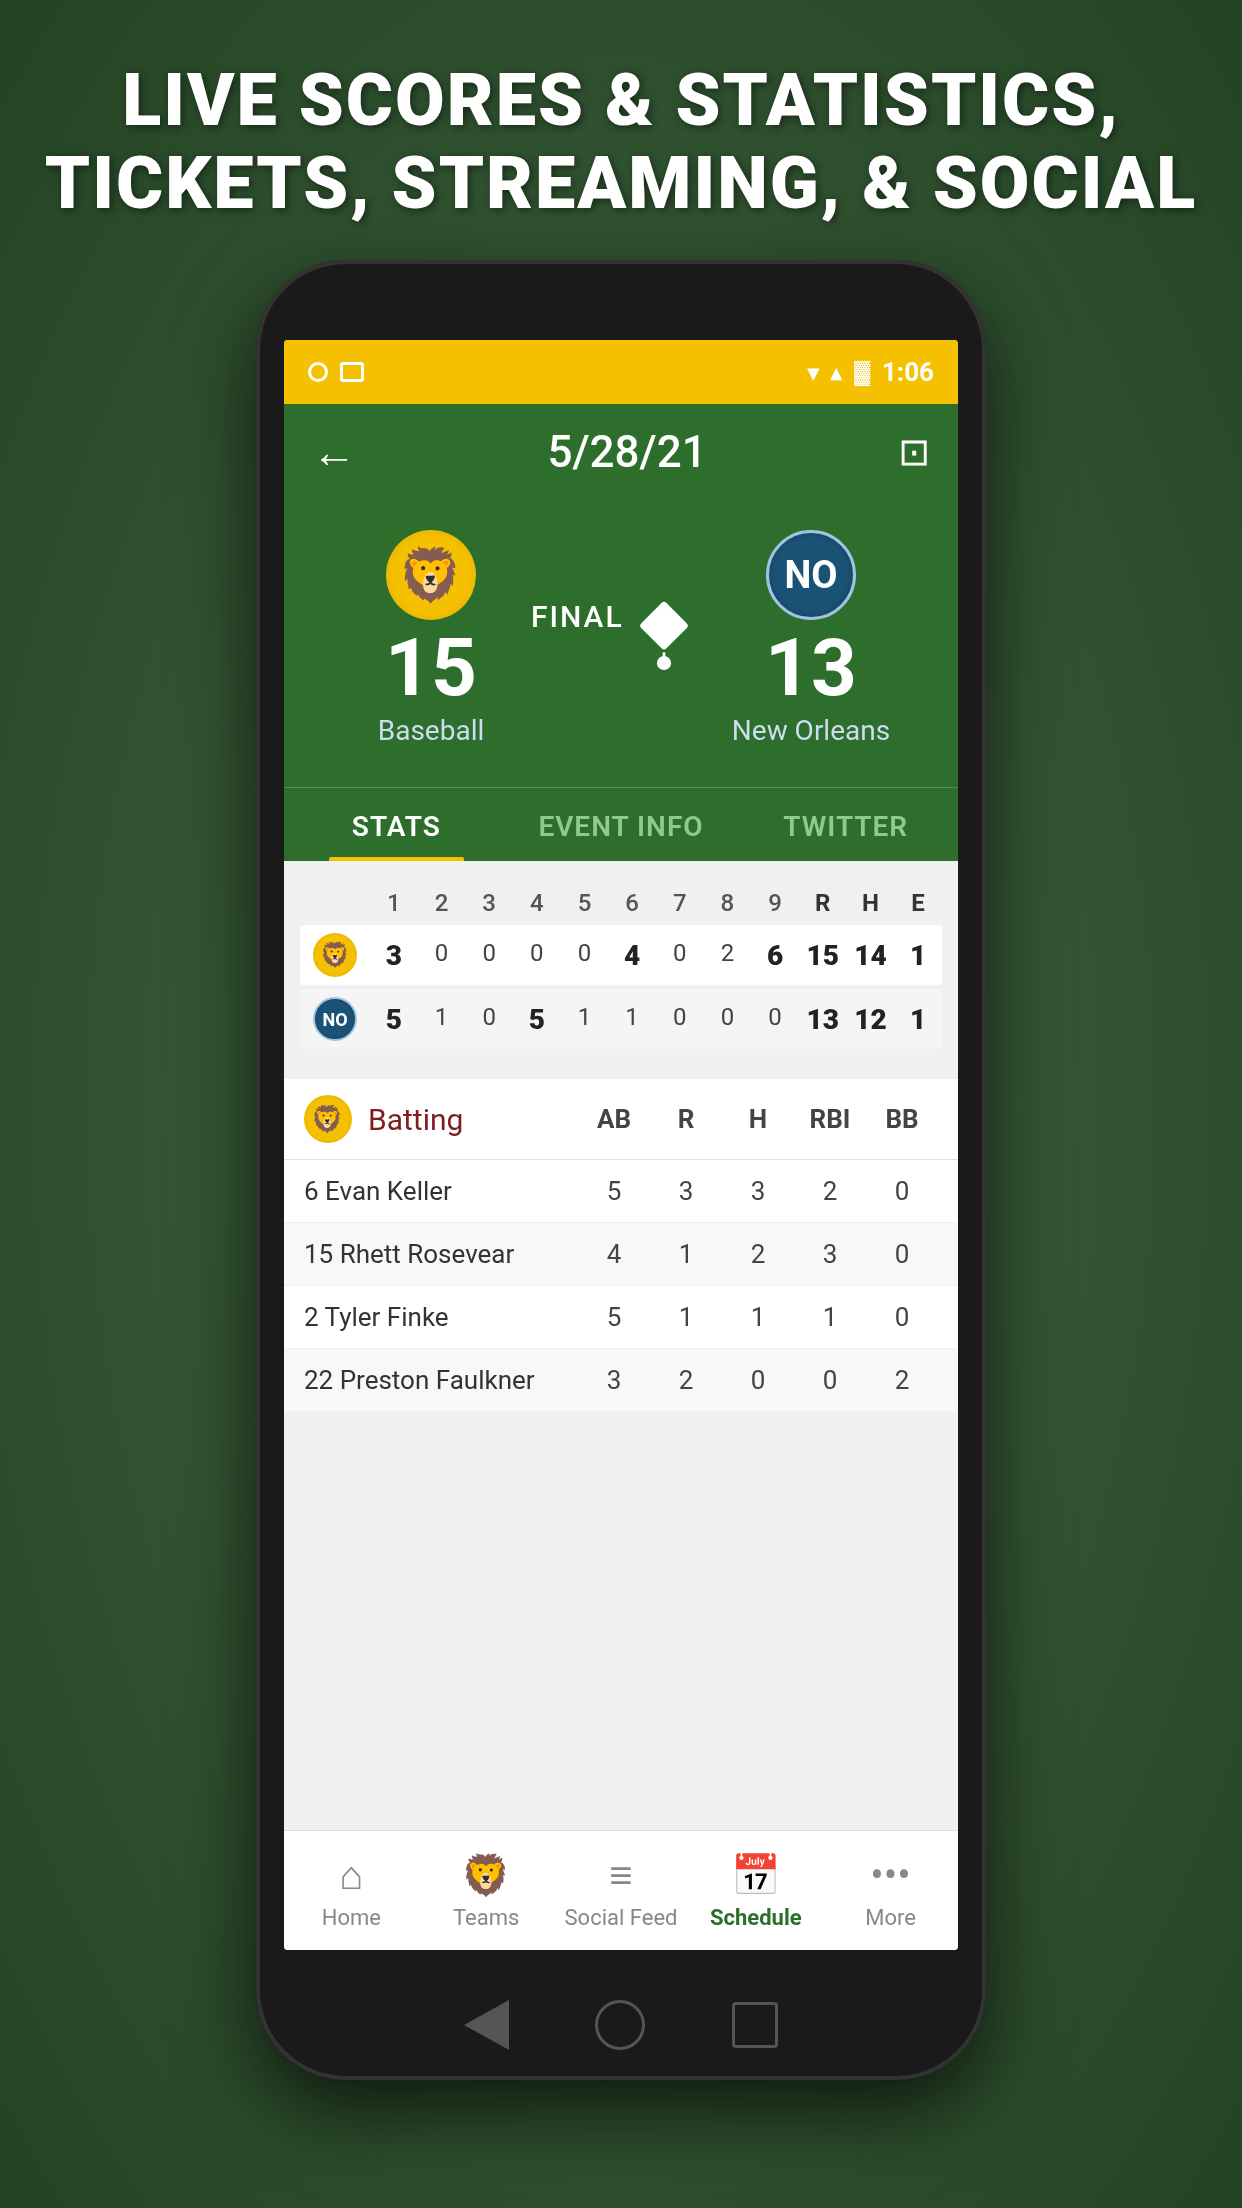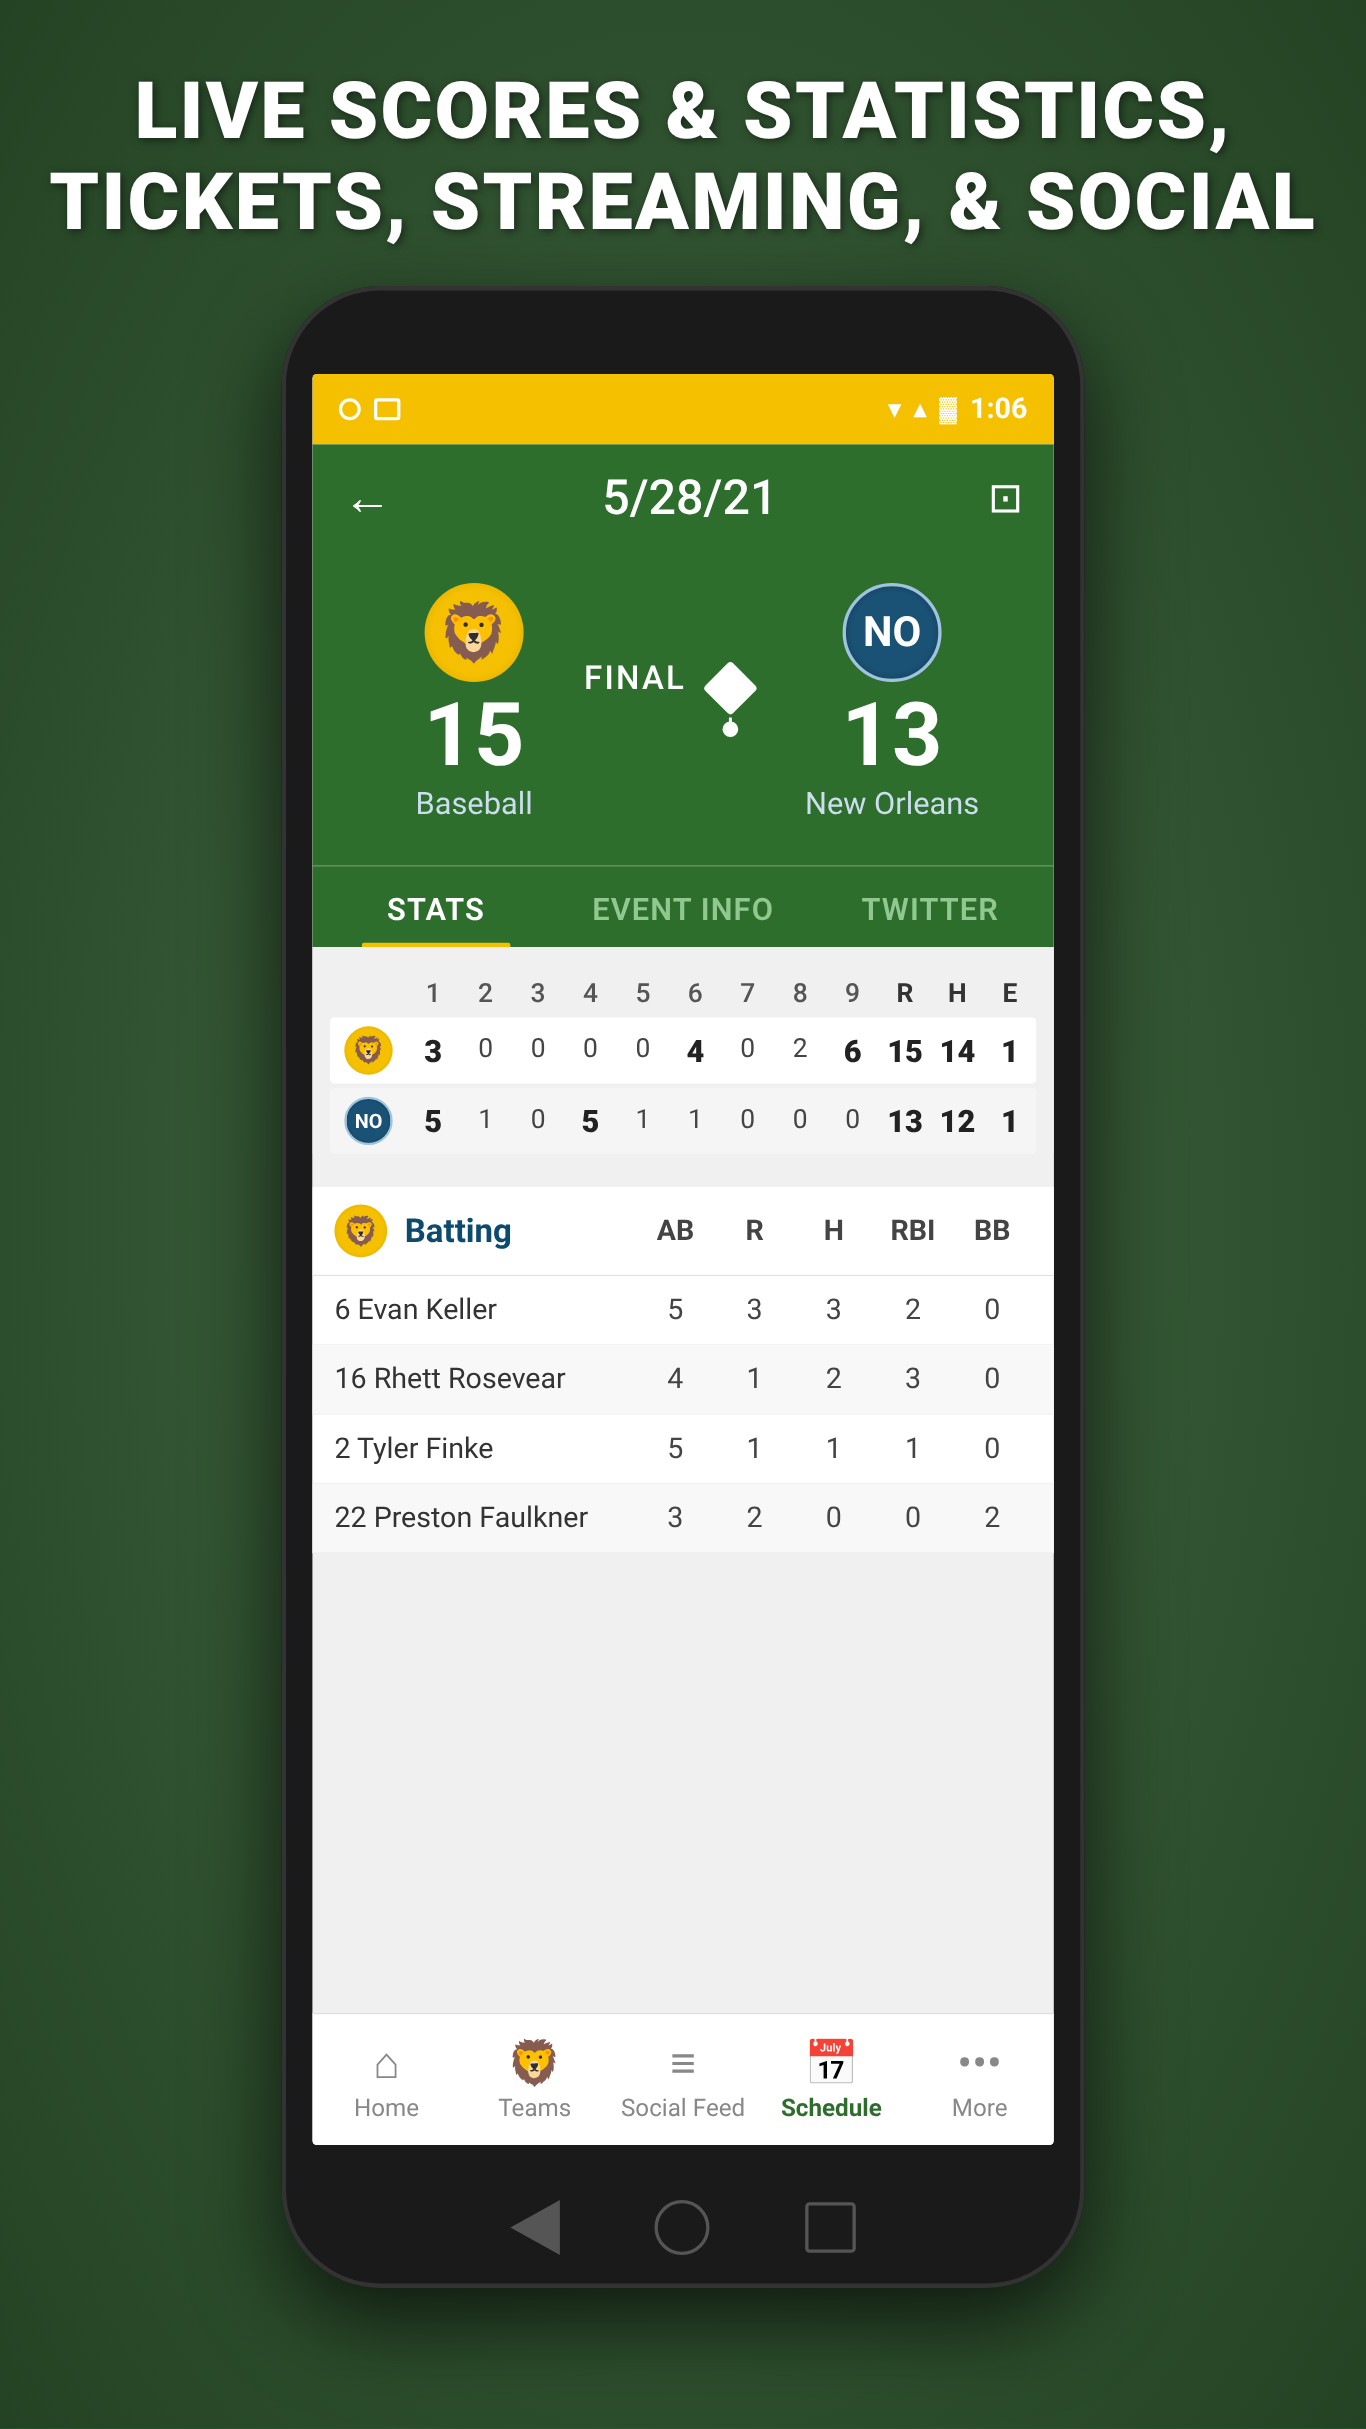--- a/index.html
+++ b/index.html
@@ -334,22 +334,22 @@
       background: radial-gradient(circle, #f5c000 60%, #d4a200 100%);
       border-radius: 50%;
       font-size: 26px;
       display: flex;
       align-items: center;
       justify-content: center;
       margin-right: 16px;
     }
     .batting-title {
       font-size: 30px;
-      font-weight: 700;
-      color: #0c4a6e;
+      font-weight: 400;
+      color: #7f1d1d;
       flex: 1;
     }
     .stat-col-header {
       width: 72px;
       text-align: center;
       font-size: 26px;
       font-weight: 700;
       color: #444;
     }
     .batting-row {
@@ -594,21 +594,21 @@
         <div class="batting-row">
           <div class="player-name">6 Evan Keller</div>
           <div class="stat-val">5</div>
           <div class="stat-val">3</div>
           <div class="stat-val">3</div>
           <div class="stat-val">2</div>
           <div class="stat-val">0</div>
         </div>
 
         <div class="batting-row alt-row">
-          <div class="player-name">16 Rhett Rosevear</div>
+          <div class="player-name">15 Rhett Rosevear</div>
           <div class="stat-val">4</div>
           <div class="stat-val">1</div>
           <div class="stat-val">2</div>
           <div class="stat-val">3</div>
           <div class="stat-val">0</div>
         </div>
 
         <div class="batting-row">
           <div class="player-name">2 Tyler Finke</div>
           <div class="stat-val">5</div>

